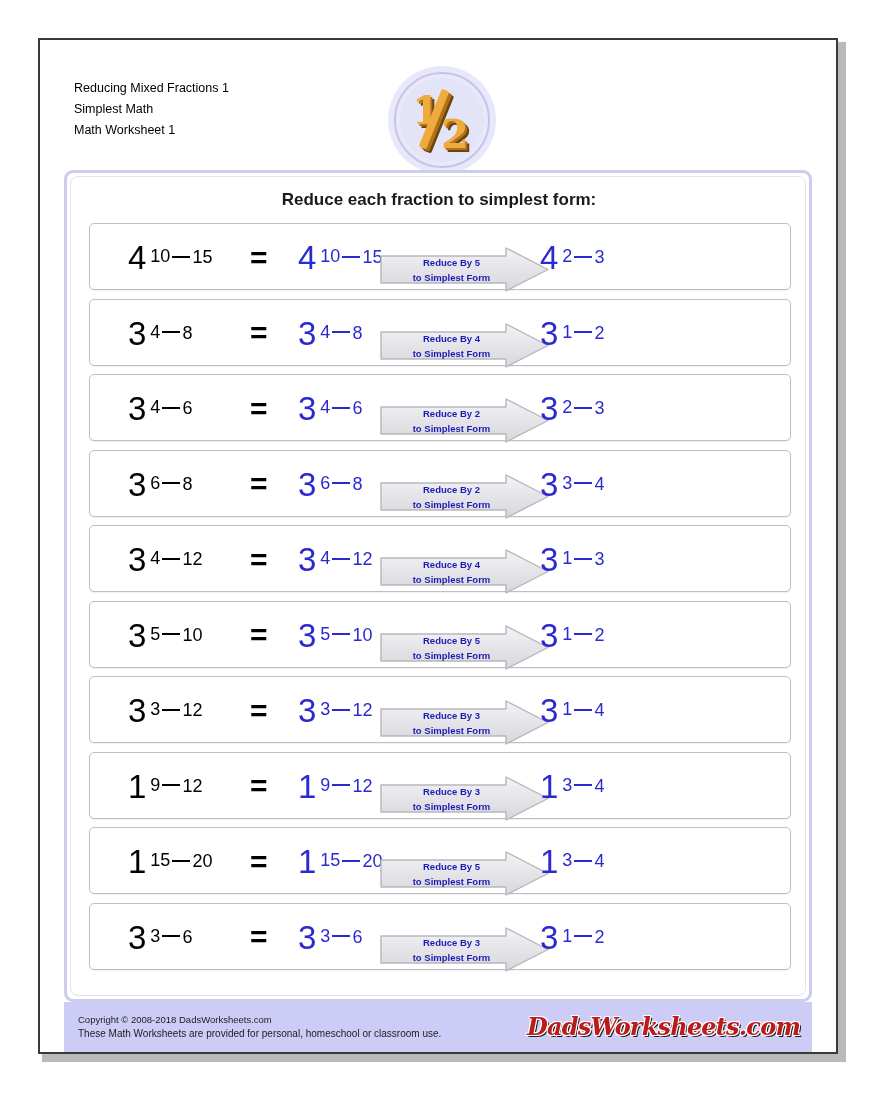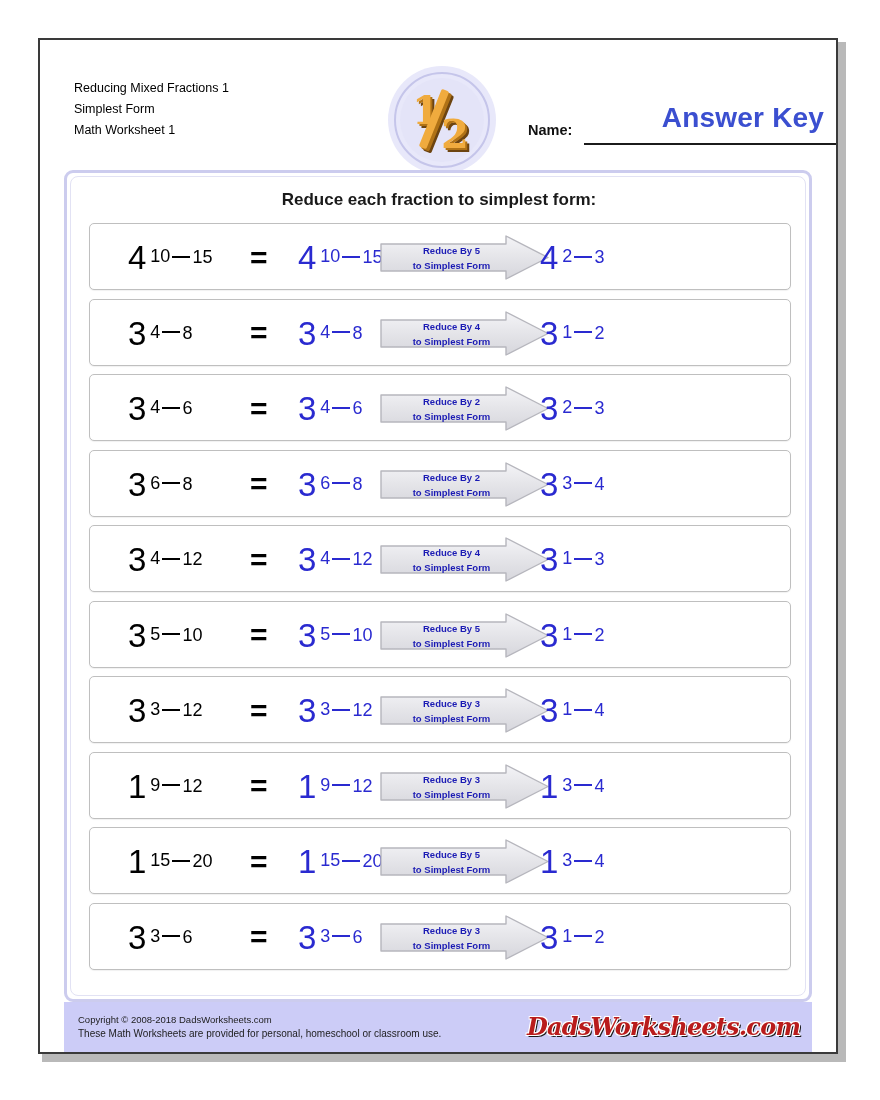--- a/index.html
+++ b/index.html
@@ -225,21 +225,21 @@
 
   .pos-lhs   { left: 38px; }
   .pos-eq    { left: 160px; }
   .pos-mid   { left: 208px; }
   .pos-arrow { left: 290px; }
   .pos-ans   { left: 450px; }
 
   
   .arrow {
     position: absolute;
-    top: 11px;
+    top: 23px;
     width: 170px;
     height: 45px;
   }
   .arrow svg { display: block; }
   .arrow-text {
     position: absolute;
     left: 0;
     top: 8px;
     width: 143px;
     text-align: center;
@@ -291,21 +291,21 @@
 <body>
 
 <div class="page-shadow"></div>
 
 <div class="page">
 
   <div class="header">
 
     <div class="title-block">
       <div>Reducing Mixed Fractions 1</div>
-      <div>Simplest Form</div>
+      <div>Simplest Math</div>
       <div>Math Worksheet 1</div>
     </div>
 
     <div class="logo-wrap">
       <div class="logo-ring-outer"></div>
       <div class="logo-ring-mid"></div>
       <div class="logo-disc"></div>
       <svg class="logo-half" viewBox="0 0 108 108">
         <g transform="translate(0,2)">
 
@@ -321,25 +321,20 @@
           </g>
           <g fill="#f0ab3e">
             <text x="24" y="56" font-family="DejaVu Serif, serif" font-size="40" font-weight="bold">1</text>
             <text x="53" y="80" font-family="DejaVu Serif, serif" font-size="40" font-weight="bold">2</text>
             <rect x="42" y="20" width="8" height="62" rx="2" transform="rotate(22 46 51)"></rect>
           </g>
         </g>
       </svg>
     </div>
 
-    <div class="name-row">
-      <span class="name-label">Name:</span>
-      <span class="answer-key">Answer Key</span>
-      <span class="name-line"></span>
-    </div>
   </div>
 
   <div class="panel">
     <div class="panel-inner">
 
       <div class="instruction">Reduce each fraction to simplest form:</div>
 
       <div class="rows" id="rows">
           <div class="prob-row">
       <div class="mixed black pos-lhs">

